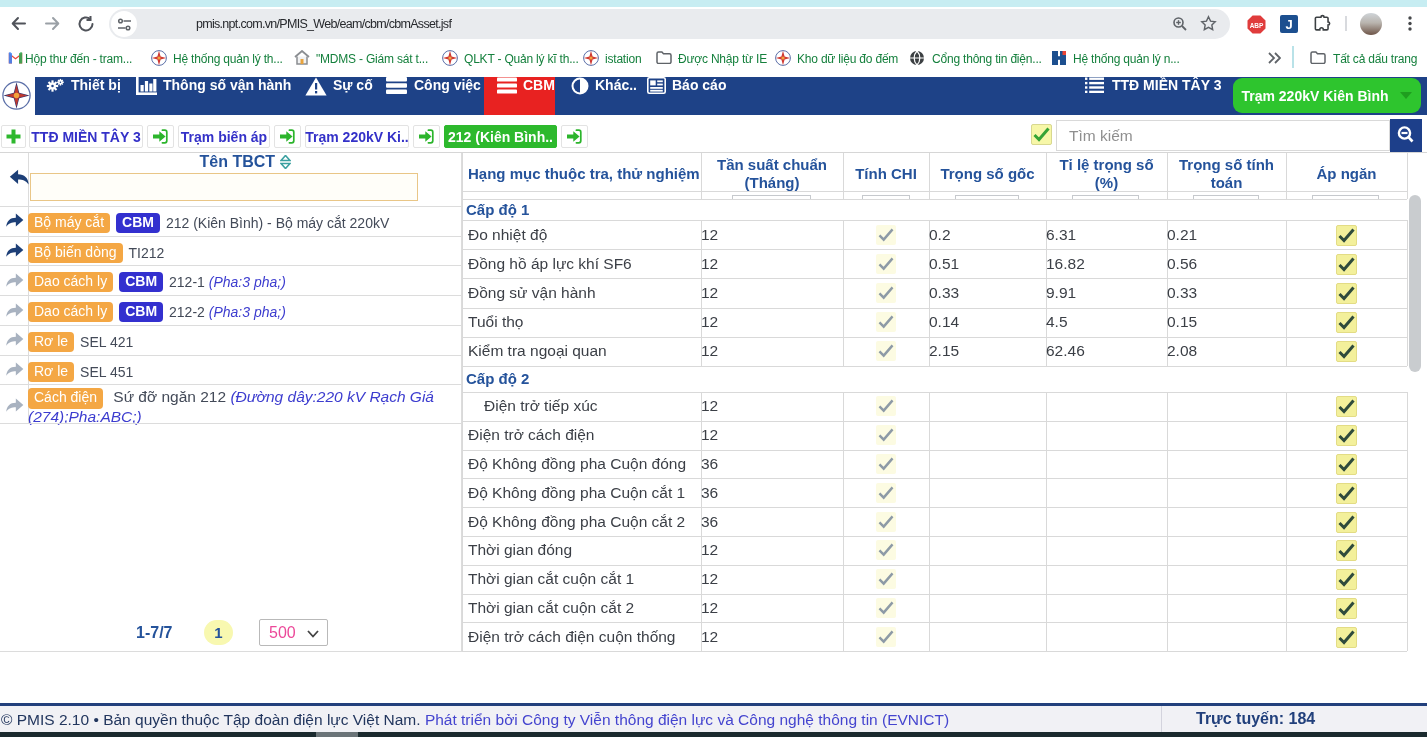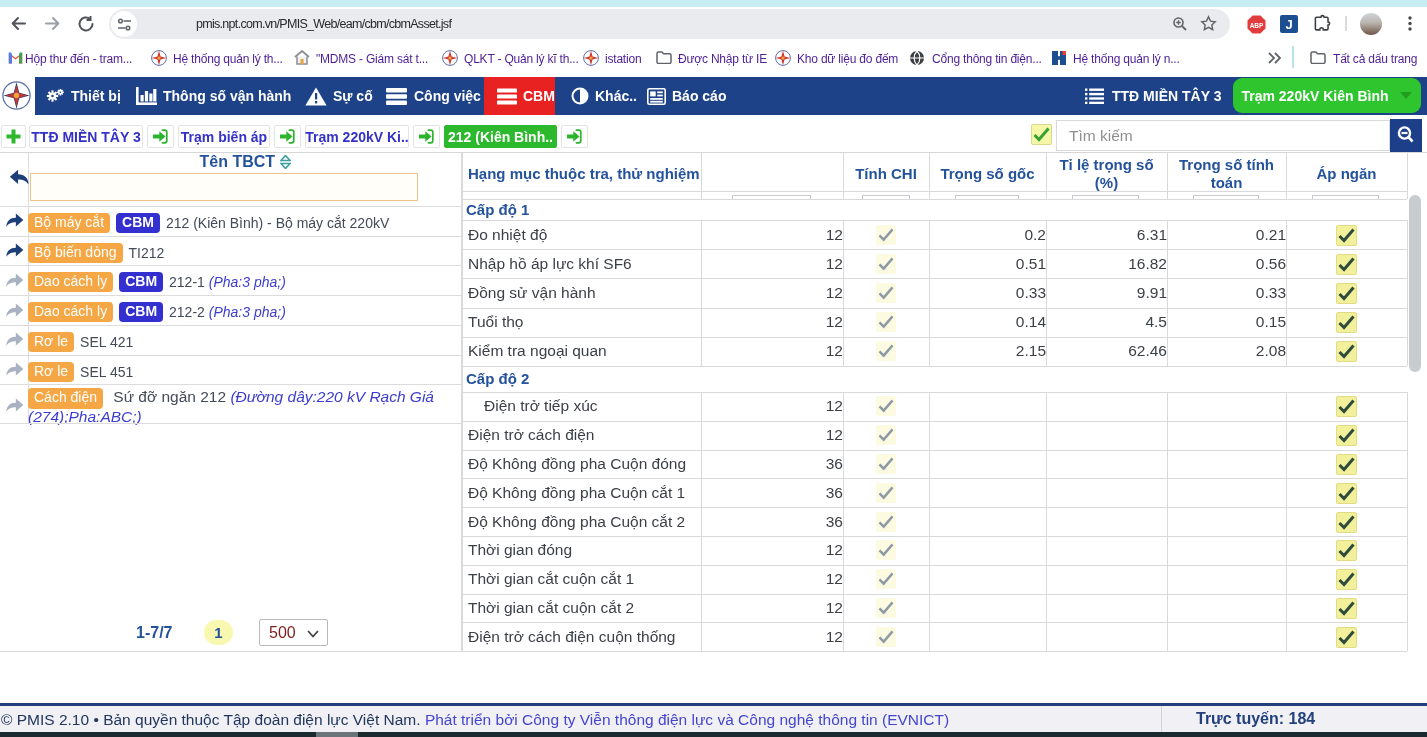--- a/index.html
+++ b/index.html
@@ -9,26 +9,26 @@
 
   
   #topstrip { left:0; top:0; width:1427px; height:7px; background:#c7edf2; }
   #toolbar { left:0; top:7px; width:1427px; height:34px; background:#ffffff; }
   #omnibox { left:109px; top:9px; width:1121px; height:30px; background:#e9ebee; border-radius:15px; }
   #siteicon { left:111px; top:11px; width:26px; height:26px; background:#fff; border-radius:13px; }
   #url { left:196px; top:17px; font-size:12.5px; color:#27292d; letter-spacing:-0.7px; }
 
   
   #bookmarks { left:0; top:41px; width:1427px; height:36px; background:#fff; }
-  .bm { position:absolute; top:52px; font-size:12px; letter-spacing:-0.2px; color:#4c1d95; white-space:nowrap; }
+  .bm { position:absolute; top:52px; font-size:12px; letter-spacing:-0.2px; color:#15803d; white-space:nowrap; }
 
   
   #navbar { left:0; top:77px; width:1427px; height:38px; background:#1e4287; }
   #logobox { left:0; top:77px; width:35px; height:38px; background:#fff; }
-  .navitem { position:absolute; top:77px; height:38px; display:flex; align-items:center; color:#fff; font-weight:bold; font-size:14px; white-space:nowrap; }
+  .navitem { position:absolute; top:77px; height:38px; display:flex; align-items:flex-start; color:#fff; font-weight:bold; font-size:14px; white-space:nowrap; }
   #cbmitem { background:#e82221; }
   #greenbtn { left:1233px; top:78px; width:188px; height:35px; background:#2ec52e; border-radius:9px; color:#fff; font-weight:bold; font-size:14px; white-space:nowrap; display:flex; align-items:center; justify-content:center; }
 
   
   #crumbrow { left:0; top:115px; width:1427px; height:37px; background:#fff; }
   .crumb { position:absolute; top:125px; height:23px; border:1px solid #e3e3e3; background:#fff; color:#3431c8; font-weight:bold; font-size:14px; white-space:nowrap; display:flex; align-items:center; justify-content:center; border-radius:2px; }
   .crumb.green { background:#2db92d; color:#fff; border-color:#2db92d; }
   #divider1 { left:0; top:152px; width:1427px; height:1px; background:#d6d6d6; }
 
   
@@ -46,21 +46,21 @@
   .tag.cbm { background:#3330cf; font-weight:bold; }
   .ltxt { color:#434a58; font-size:14px; white-space:nowrap; }
   .lit { color:#3c3ccf; font-style:italic; }
   .larrow { position:absolute; left:5px; width:20px; height:18px; }
 
   
   .vline { position:absolute; background:#d9d9d9; width:1px; }
   .hline { position:absolute; background:#d9d9d9; height:1px; }
   .th { position:absolute; color:#25539b; font-weight:bold; font-size:15px; text-align:center; line-height:18px; }
   .td { position:absolute; color:#3b3f46; font-size:15.5px; white-space:nowrap; }
-  .tdc { text-align:right; }
+  .tdc { text-align:left; }
   .grp { position:absolute; color:#25539b; font-weight:bold; font-size:15px; }
   .chk1 { position:absolute; width:20px; height:20px; background:#fcfbe2; border-radius:2px; }
   .chk2 { position:absolute; width:21px; height:21px; background:#f3f09b; border:1px solid #e3dc85; border-radius:2px; }
   #thumb { left:1409px; top:195px; width:12px; height:177px; background:#c9cccf; border-radius:6px; }
 
   
   #footer { left:0; top:703px; width:1427px; height:29px; background:#f1f1f5; border-top:3px solid #22407c; font-size:15.5px; }
   #botstrip { left:0; top:732px; width:1427px; height:5px; background:#1b2a2e; }
 </style>
 </head>
@@ -422,27 +422,28 @@
   <div class="abs lline" style="left:0px;top:384px;width:462px;height:1px"></div>
   <svg class="abs larrow" style="top:397px" viewBox="0 0 24 20">
       <path d="M13 1 L13 6 C6 6 2 10 1.5 17 C4.5 12.5 8 11.5 13 11.5 L13 16.5 L22 8.7 Z" fill="#a8b2c0"></path>
     </svg>
   <div class="abs" style="left:28px;top:388px;width:430px;line-height:16.5px;font-size:15.5px;color:#434a58"><span class="tag or">Cách điện</span> Sứ đỡ ngăn 212 <span class="lit">(Đường dây:220 kV Rạch Giá (274);Pha:ABC;)</span></div>
   <div class="abs lline" style="left:0px;top:423px;width:462px;height:1px"></div>
 
   <div class="abs" style="left:136px;top:624px;color:#25539b;font-weight:bold;font-size:16px">1-7/7</div>
   <div class="abs" style="left:204px;top:620px;width:29px;height:25px;background:#f8f8b0;border-radius:13px;color:#25539b;font-weight:bold;font-size:15px;text-align:center;line-height:25px">1</div>
   <div class="abs" style="left:259px;top:619px;width:69px;height:27px;border:1px solid #b9b9b9;border-radius:2px;background:#fff">
-    <span style="position:absolute;left:9px;top:4px;font-size:16px;color:#7f1d1d">500</span>
+    <span style="position:absolute;left:9px;top:4px;font-size:16px;color:#ec4899">500</span>
     <svg width="12" height="8" viewBox="0 0 12 8" style="position:absolute;right:8px;top:10px">
         <path d="M1 1 L6 6.5 L11 1" stroke="#444" stroke-width="1.8" fill="none"></path>
       </svg>
   </div>
 
   <div class="abs th" style="left:468px;top:165px;width:233px;text-align:left">Hạng mục thuộc tra, thử nghiệm</div>
+  <div class="abs th" style="left:701px;top:156px;width:142px">Tần suất chuẩn<br>(Tháng)</div>
   <div class="abs th" style="left:843px;top:165px;width:86px">Tính CHI</div>
   <div class="abs th" style="left:929px;top:165px;width:117px">Trọng số gốc</div>
   <div class="abs th" style="left:1046px;top:156px;width:121px">Tỉ lệ trọng số<br>(%)</div>
   <div class="abs th" style="left:1167px;top:156px;width:119px">Trọng số tính<br>toán</div>
   <div class="abs th" style="left:1286px;top:165px;width:121px">Áp ngăn</div>
   <div class="abs vline" style="left:701px;top:153px;height:46px"></div>
   <div class="abs vline" style="left:701px;top:220px;height:146px"></div>
   <div class="abs vline" style="left:701px;top:392px;height:259px"></div>
   <div class="abs vline" style="left:843px;top:153px;height:46px"></div>
   <div class="abs vline" style="left:843px;top:220px;height:146px"></div>
@@ -482,21 +483,21 @@
     </div>
   <div class="abs td tdc" style="left:929px;top:226px;width:117px">0.2</div>
   <div class="abs td tdc" style="left:1046px;top:226px;width:121px">6.31</div>
   <div class="abs td tdc" style="left:1167px;top:226px;width:119px">0.21</div>
   <div class="abs chk2" style="left:1336px;top:225px">
       <svg width="17" height="15" viewBox="0 0 17 15" style="position:absolute;left:1px;top:2px">
         <path d="M1.5 8 L6 12.5 L15.5 1.5" stroke="#2f4b3c" stroke-width="3" fill="none"></path>
       </svg>
     </div>
   <div class="abs hline" style="left:462px;top:249px;width:945px"></div>
-  <div class="abs td" style="left:468px;top:255px">Nhập hồ áp lực khí SF6</div>
+  <div class="abs td" style="left:468px;top:255px">Đồng hồ áp lực khí SF6</div>
   <div class="abs td tdc" style="left:701px;top:255px;width:142px">12</div>
   <div class="abs chk1" style="left:876px;top:254px">
       <svg width="16" height="14" viewBox="0 0 17 15" style="position:absolute;left:2px;top:3px">
         <path d="M1.5 8 L6 12.5 L15.5 1.5" stroke="#8d9aa6" stroke-width="2.6" fill="none"></path>
       </svg>
     </div>
   <div class="abs td tdc" style="left:929px;top:255px;width:117px">0.51</div>
   <div class="abs td tdc" style="left:1046px;top:255px;width:121px">16.82</div>
   <div class="abs td tdc" style="left:1167px;top:255px;width:119px">0.56</div>
   <div class="abs chk2" style="left:1336px;top:254px">

